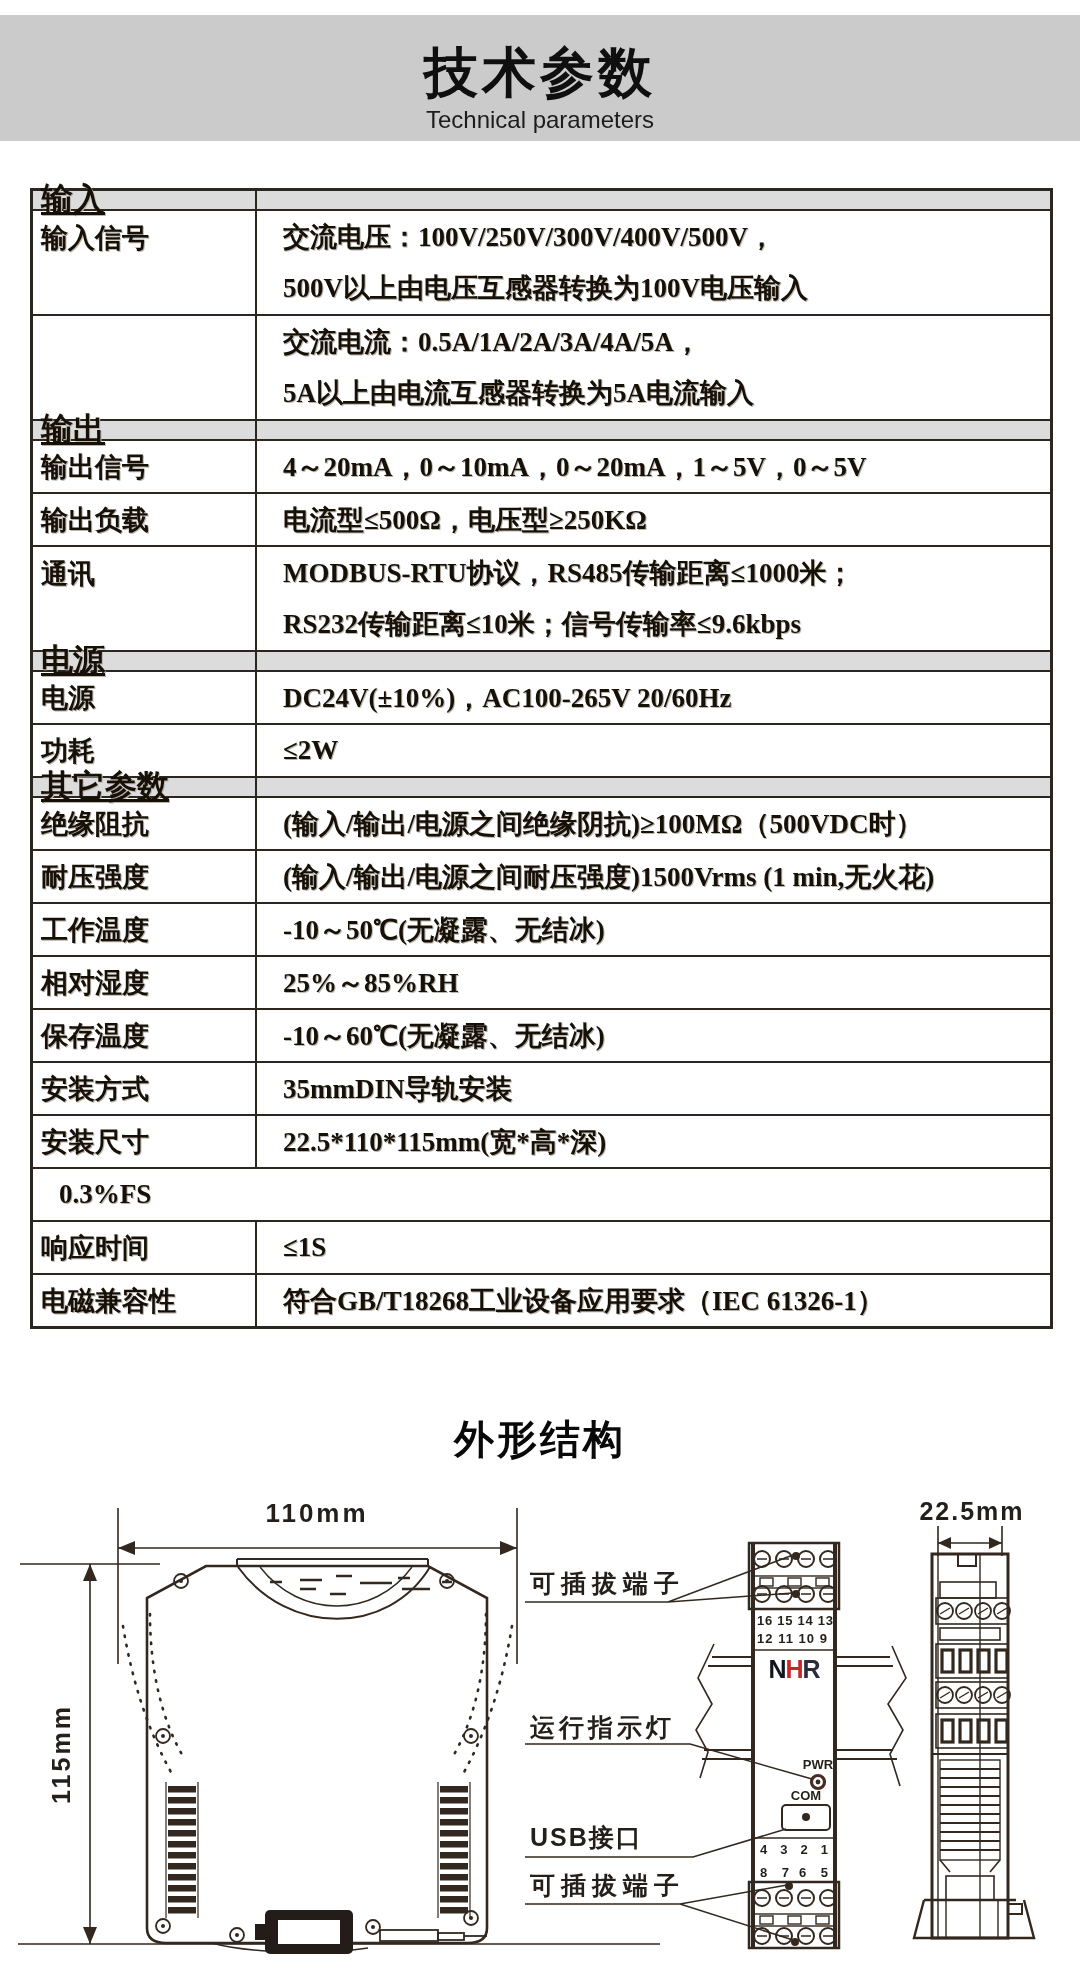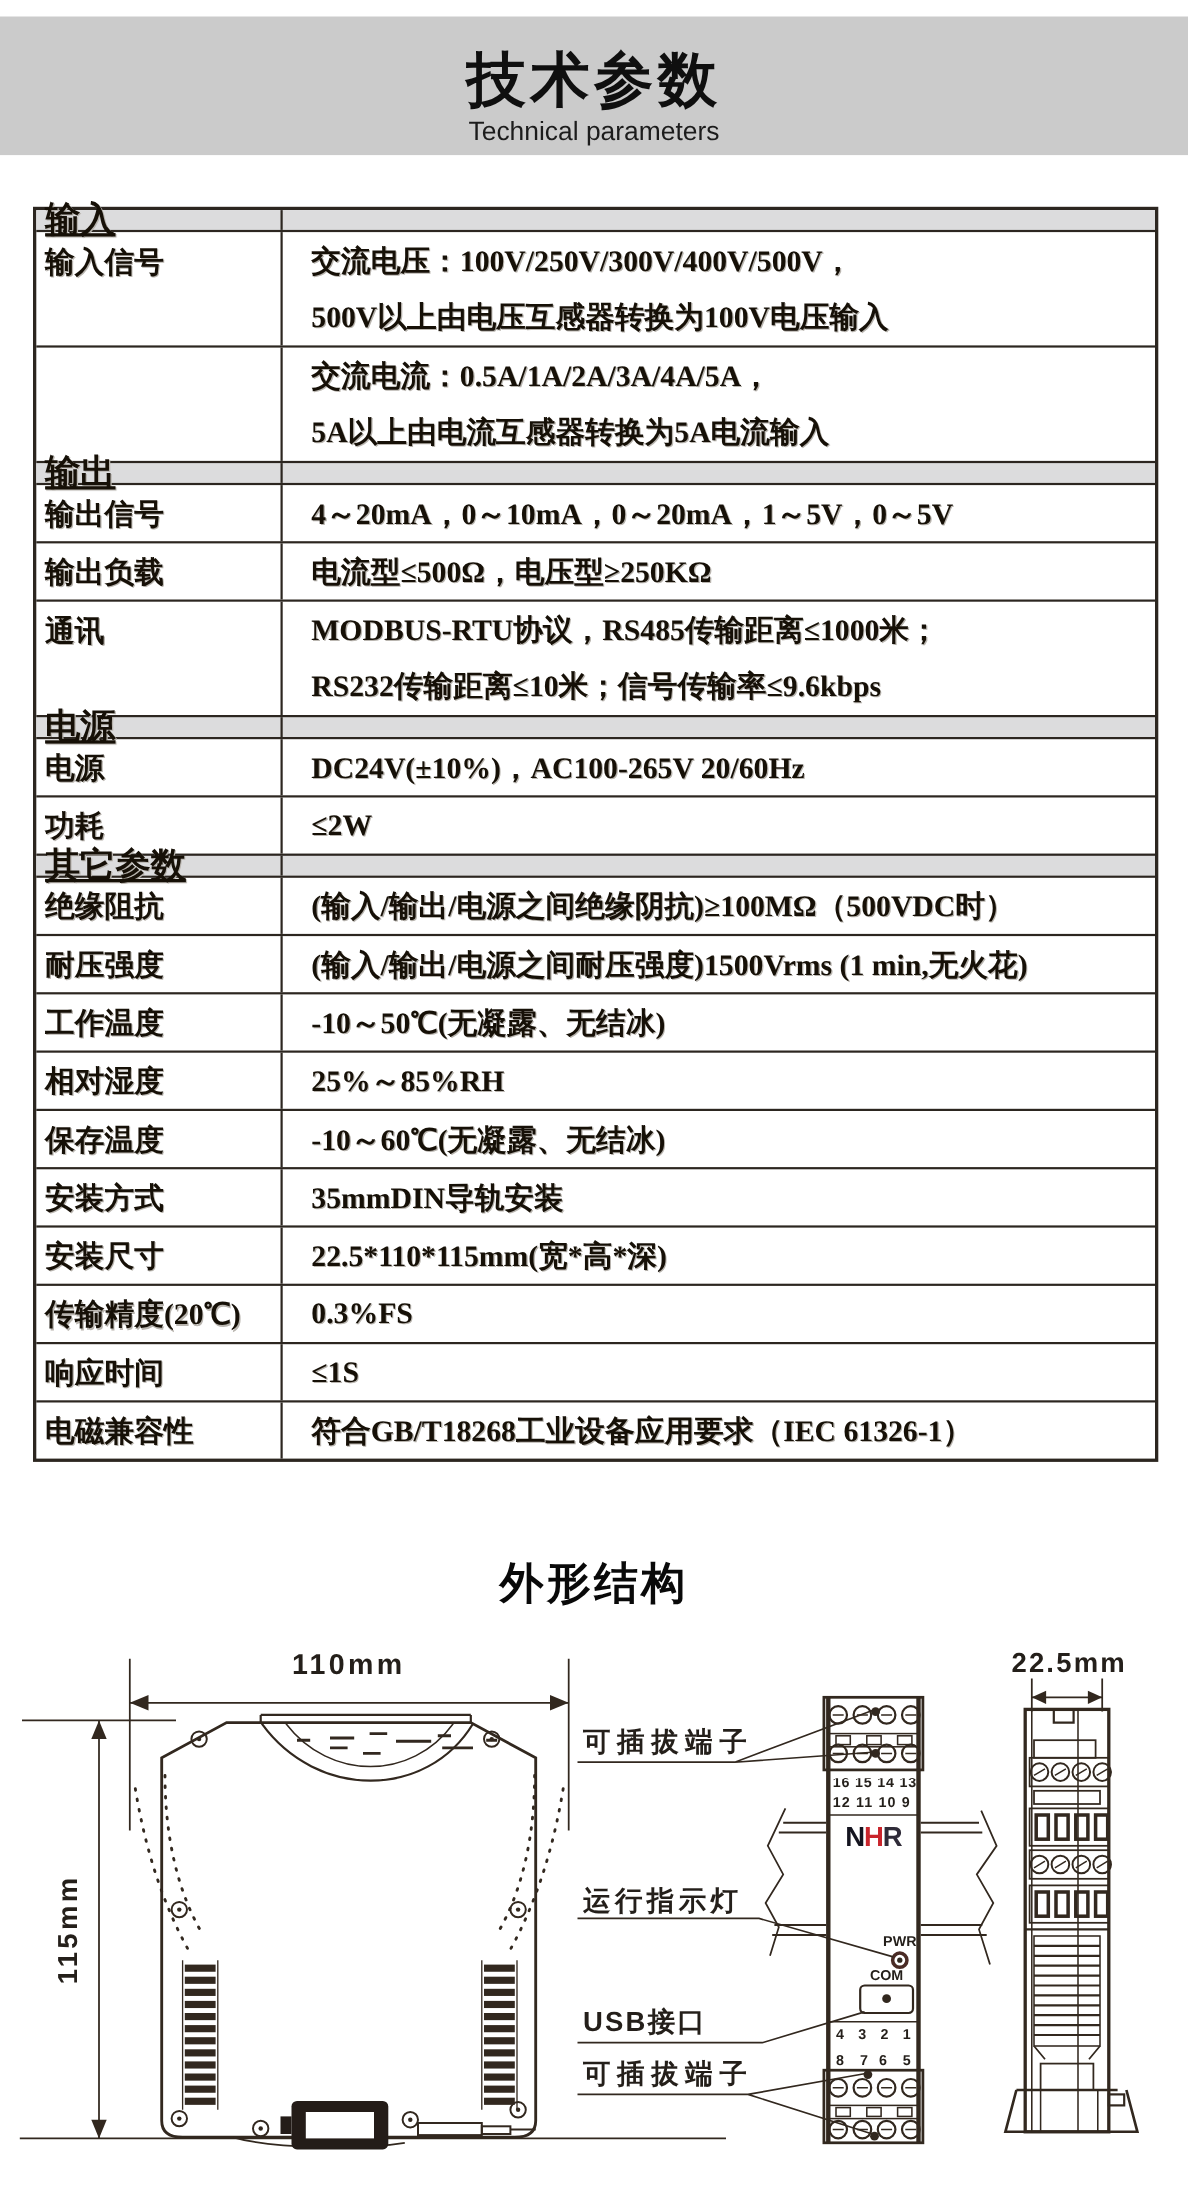--- a/index.html
+++ b/index.html
@@ -140,21 +140,20 @@
           <div>35mmDIN导轨安装</div>
         </div>
       </div>
     <div class="tr single">
         <div class="tl">安装尺寸</div>
         <div class="tv">
           <div>22.5*110*115mm(宽*高*深)</div>
         </div>
       </div>
     <div class="tr single">
-        <div class="tl">传输精度(20℃)</div>
         <div class="tv">
           <div>0.3%FS</div>
         </div>
       </div>
     <div class="tr single">
         <div class="tl">响应时间</div>
         <div class="tv">
           <div>≤1S</div>
         </div>
       </div>

